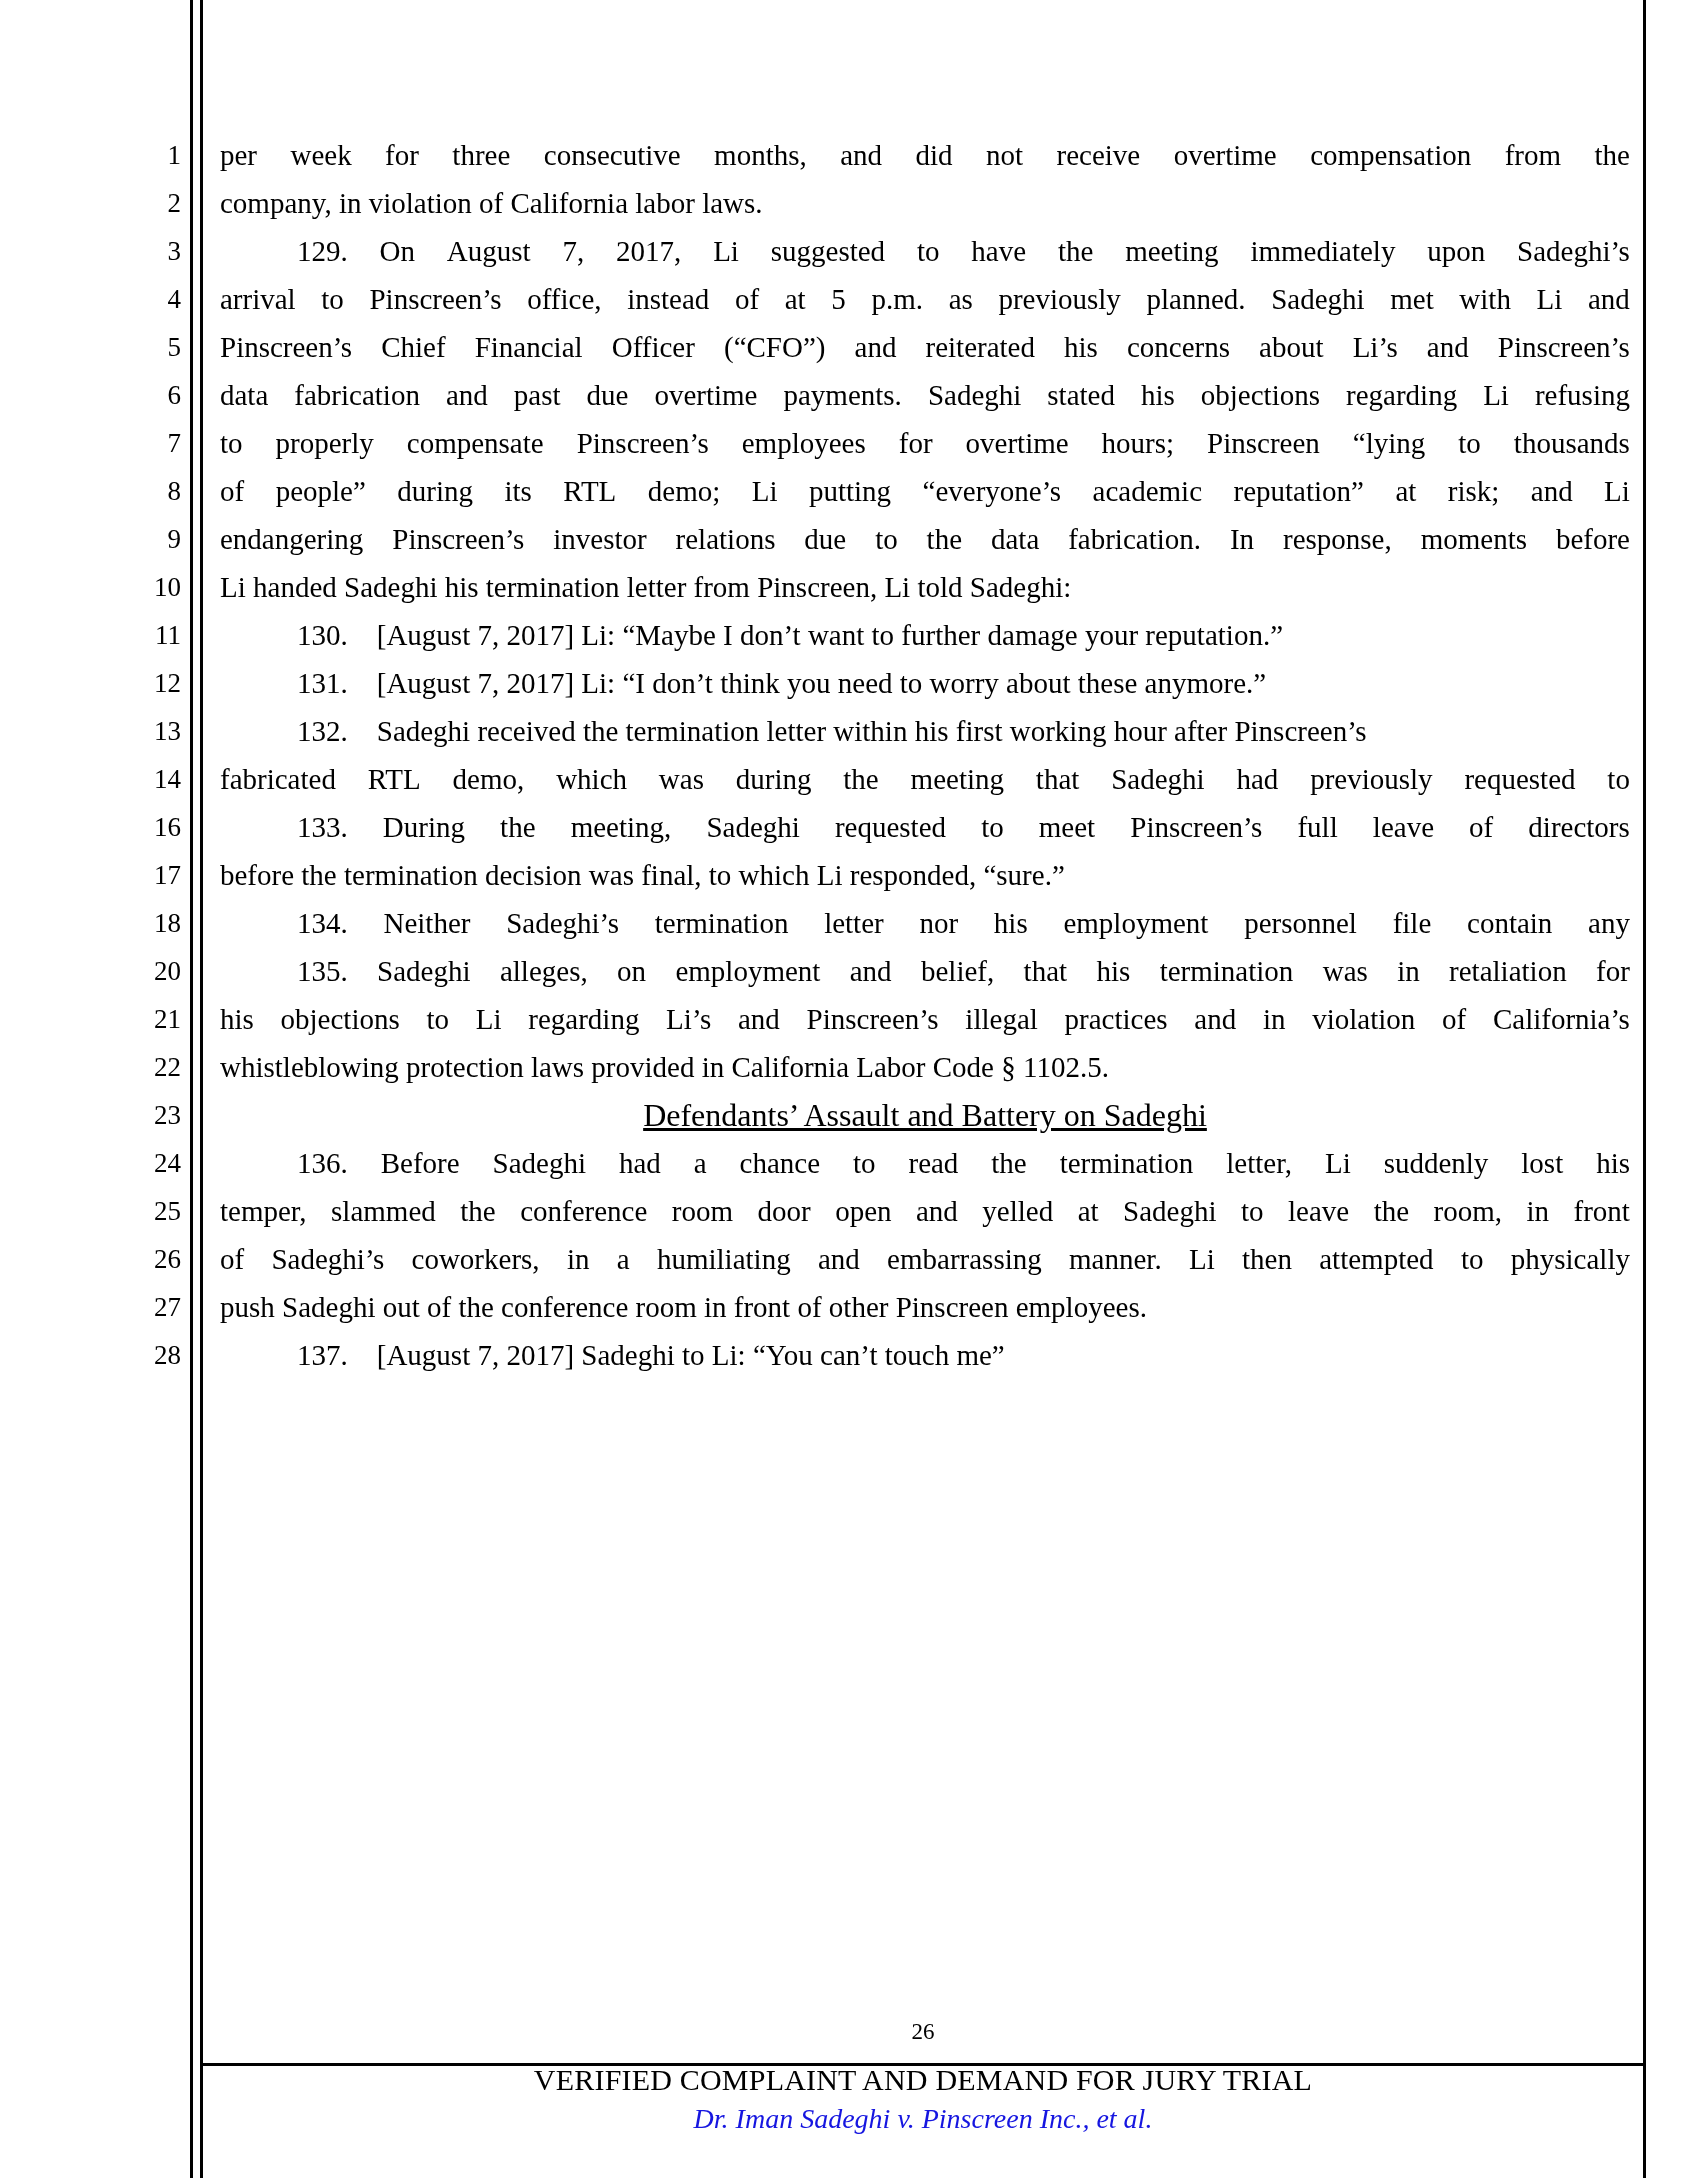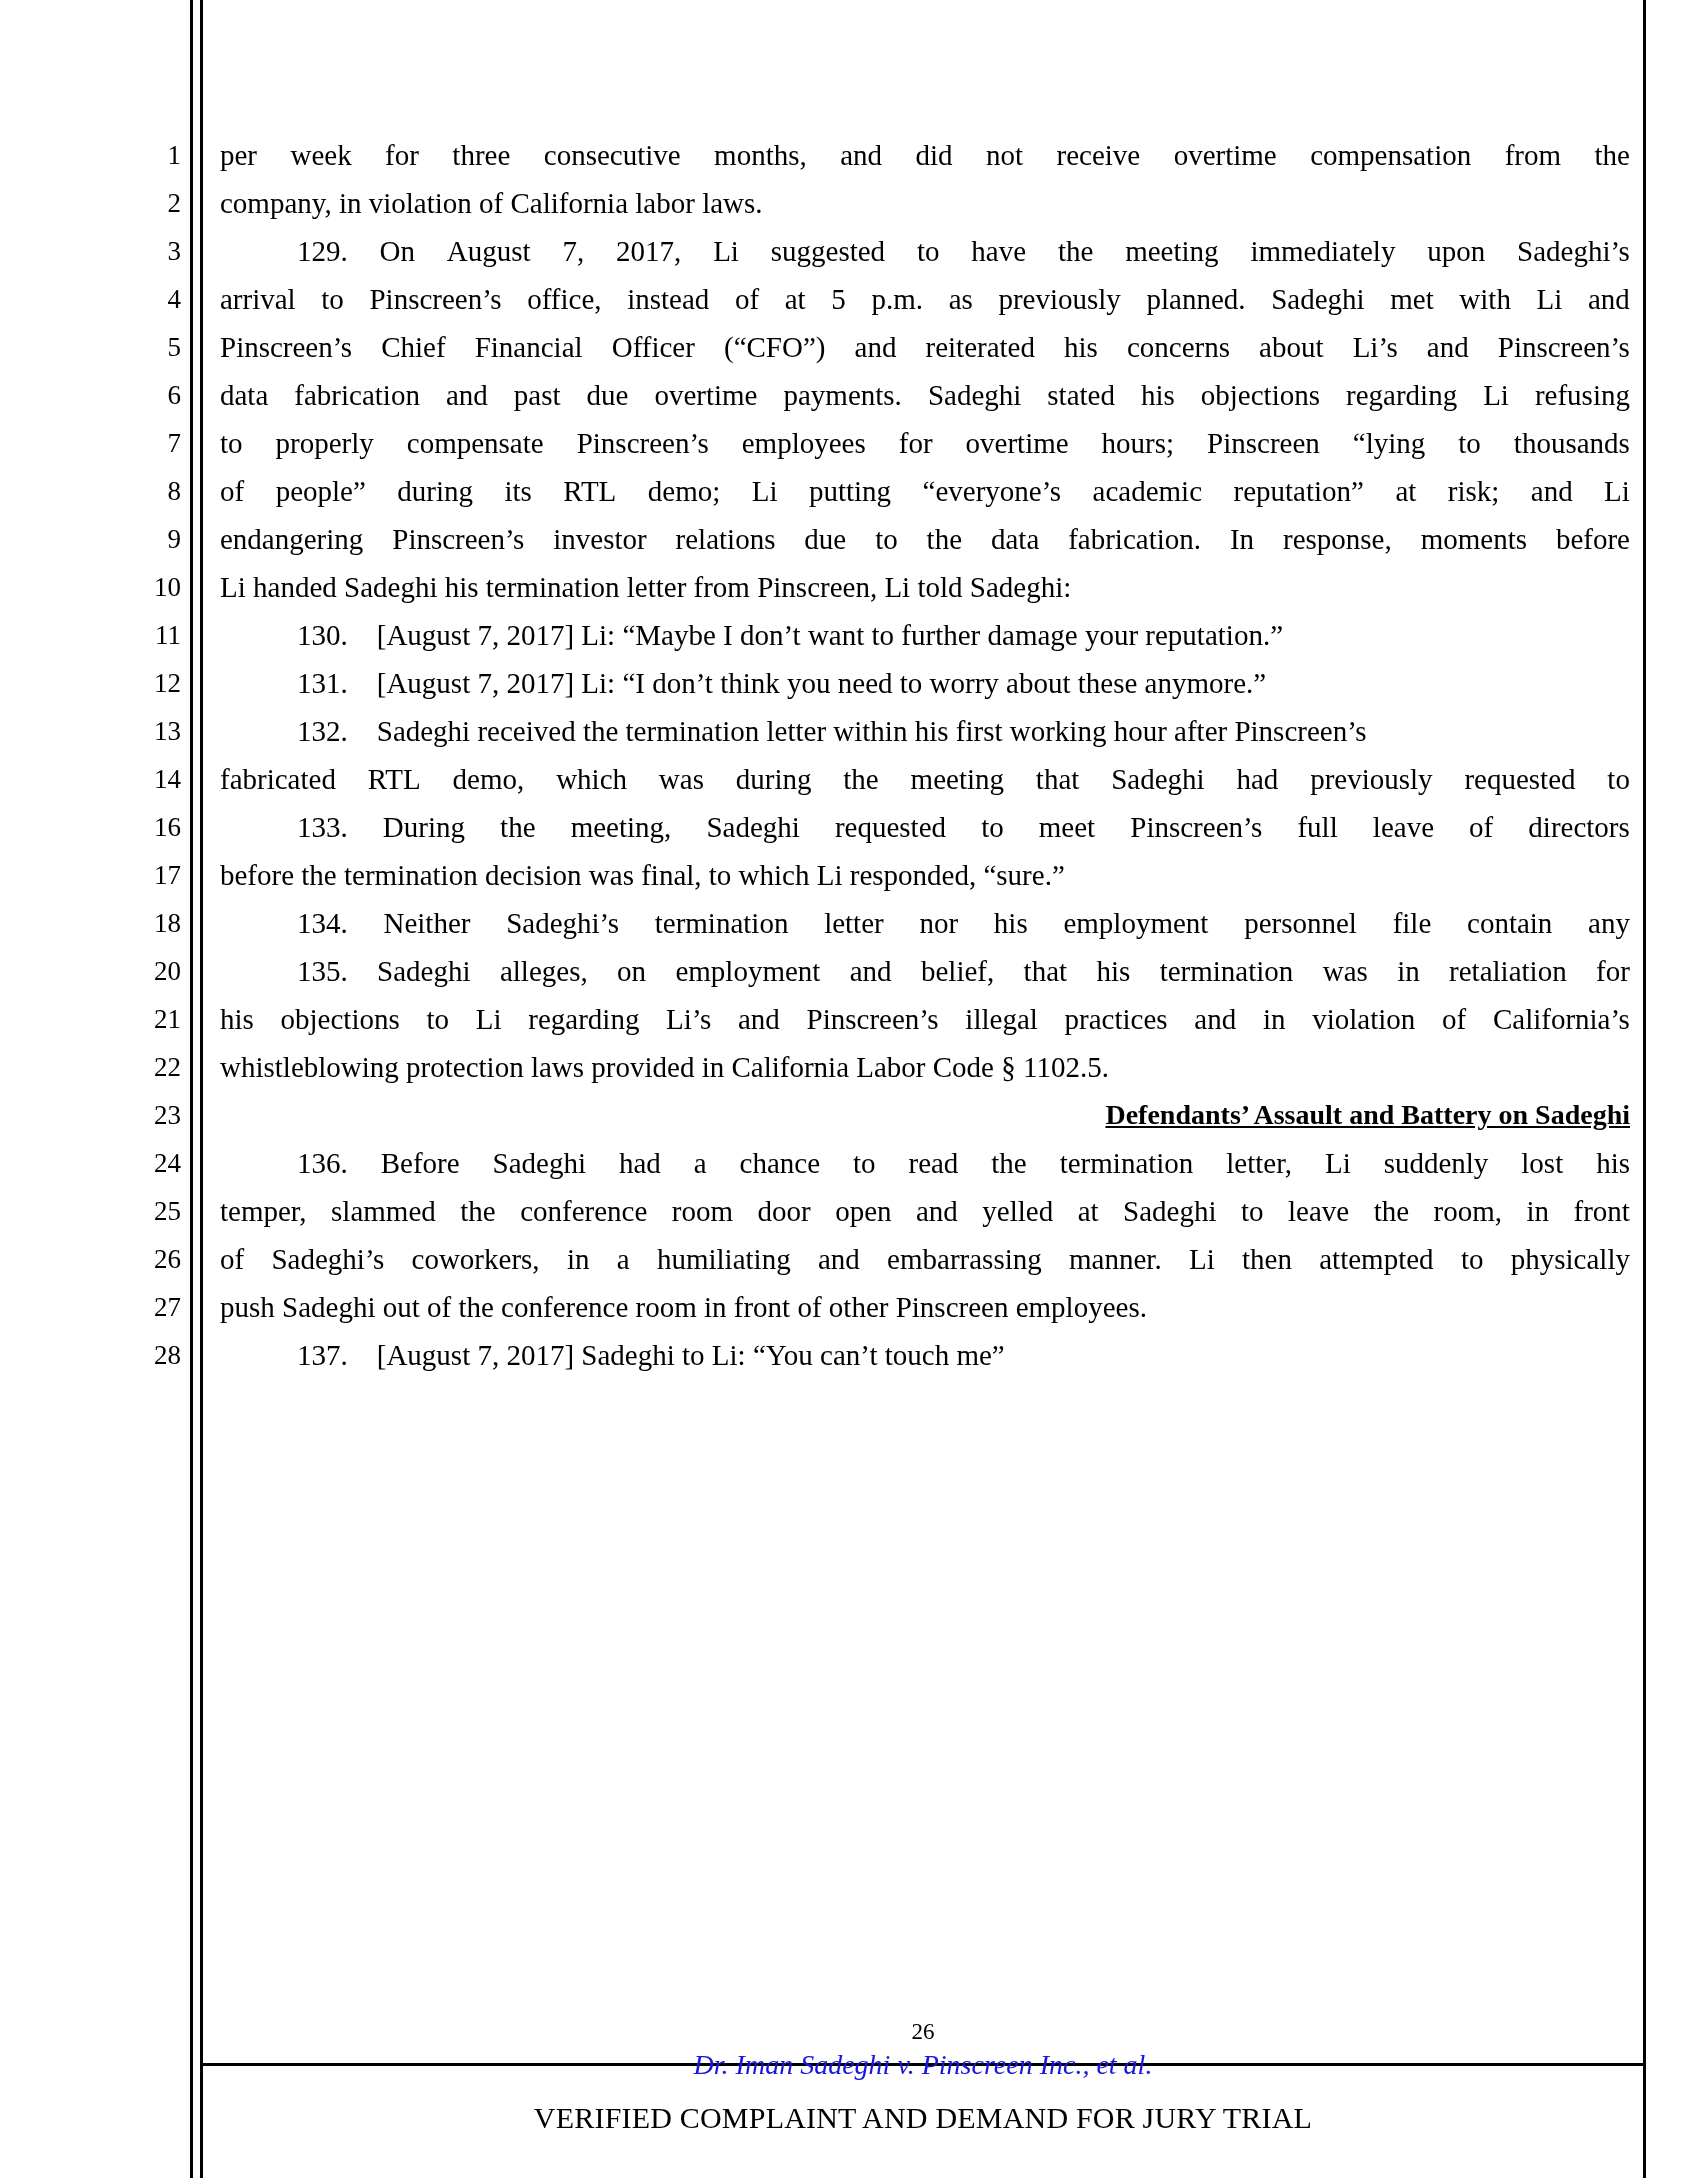--- a/index.html
+++ b/index.html
@@ -74,24 +74,24 @@
     justify-content: space-between;
   }
   .ltext.just > span { display: inline-block; }
 
   
   .ltext.ind { left: 220px; padding-left: 77px; width: 1333px; }
   .ltext.ind.just { width: 1333px; }
 
   
   .ltext.heading {
-    text-align: right;
-    font-weight: bold;
+    text-align: center;
+    font-weight: normal;
     text-decoration: underline;
-    font-size: 28px;
+    font-size: 32px;
     padding-left: 0;
     width: 1410px;
   }
 
   
   #footer {
     position: absolute;
     left: 203px;
     top: 2018px;
     width: 1440px;
@@ -471,18 +471,18 @@
         <div class="ltext">push Sadeghi out of the conference room in front of other Pinscreen employees.</div>
       </div>
       <div class="lrow">
         <div class="lnum">28</div>
         <div class="ltext ind">137. [August 7, 2017] Sadeghi to Li: “You can’t touch me”</div>
       </div>
     </div>
 
   <div id="footer">
     <div id="page-number">26</div>
+    <div id="footer-title">VERIFIED COMPLAINT AND DEMAND FOR JURY TRIAL</div>
     <div id="footer-caption">Dr. Iman Sadeghi v. Pinscreen Inc., et al.</div>
-    <div id="footer-title">VERIFIED COMPLAINT AND DEMAND FOR JURY TRIAL</div>
   </div>
 
 </div>
 
 
 </body></html>

